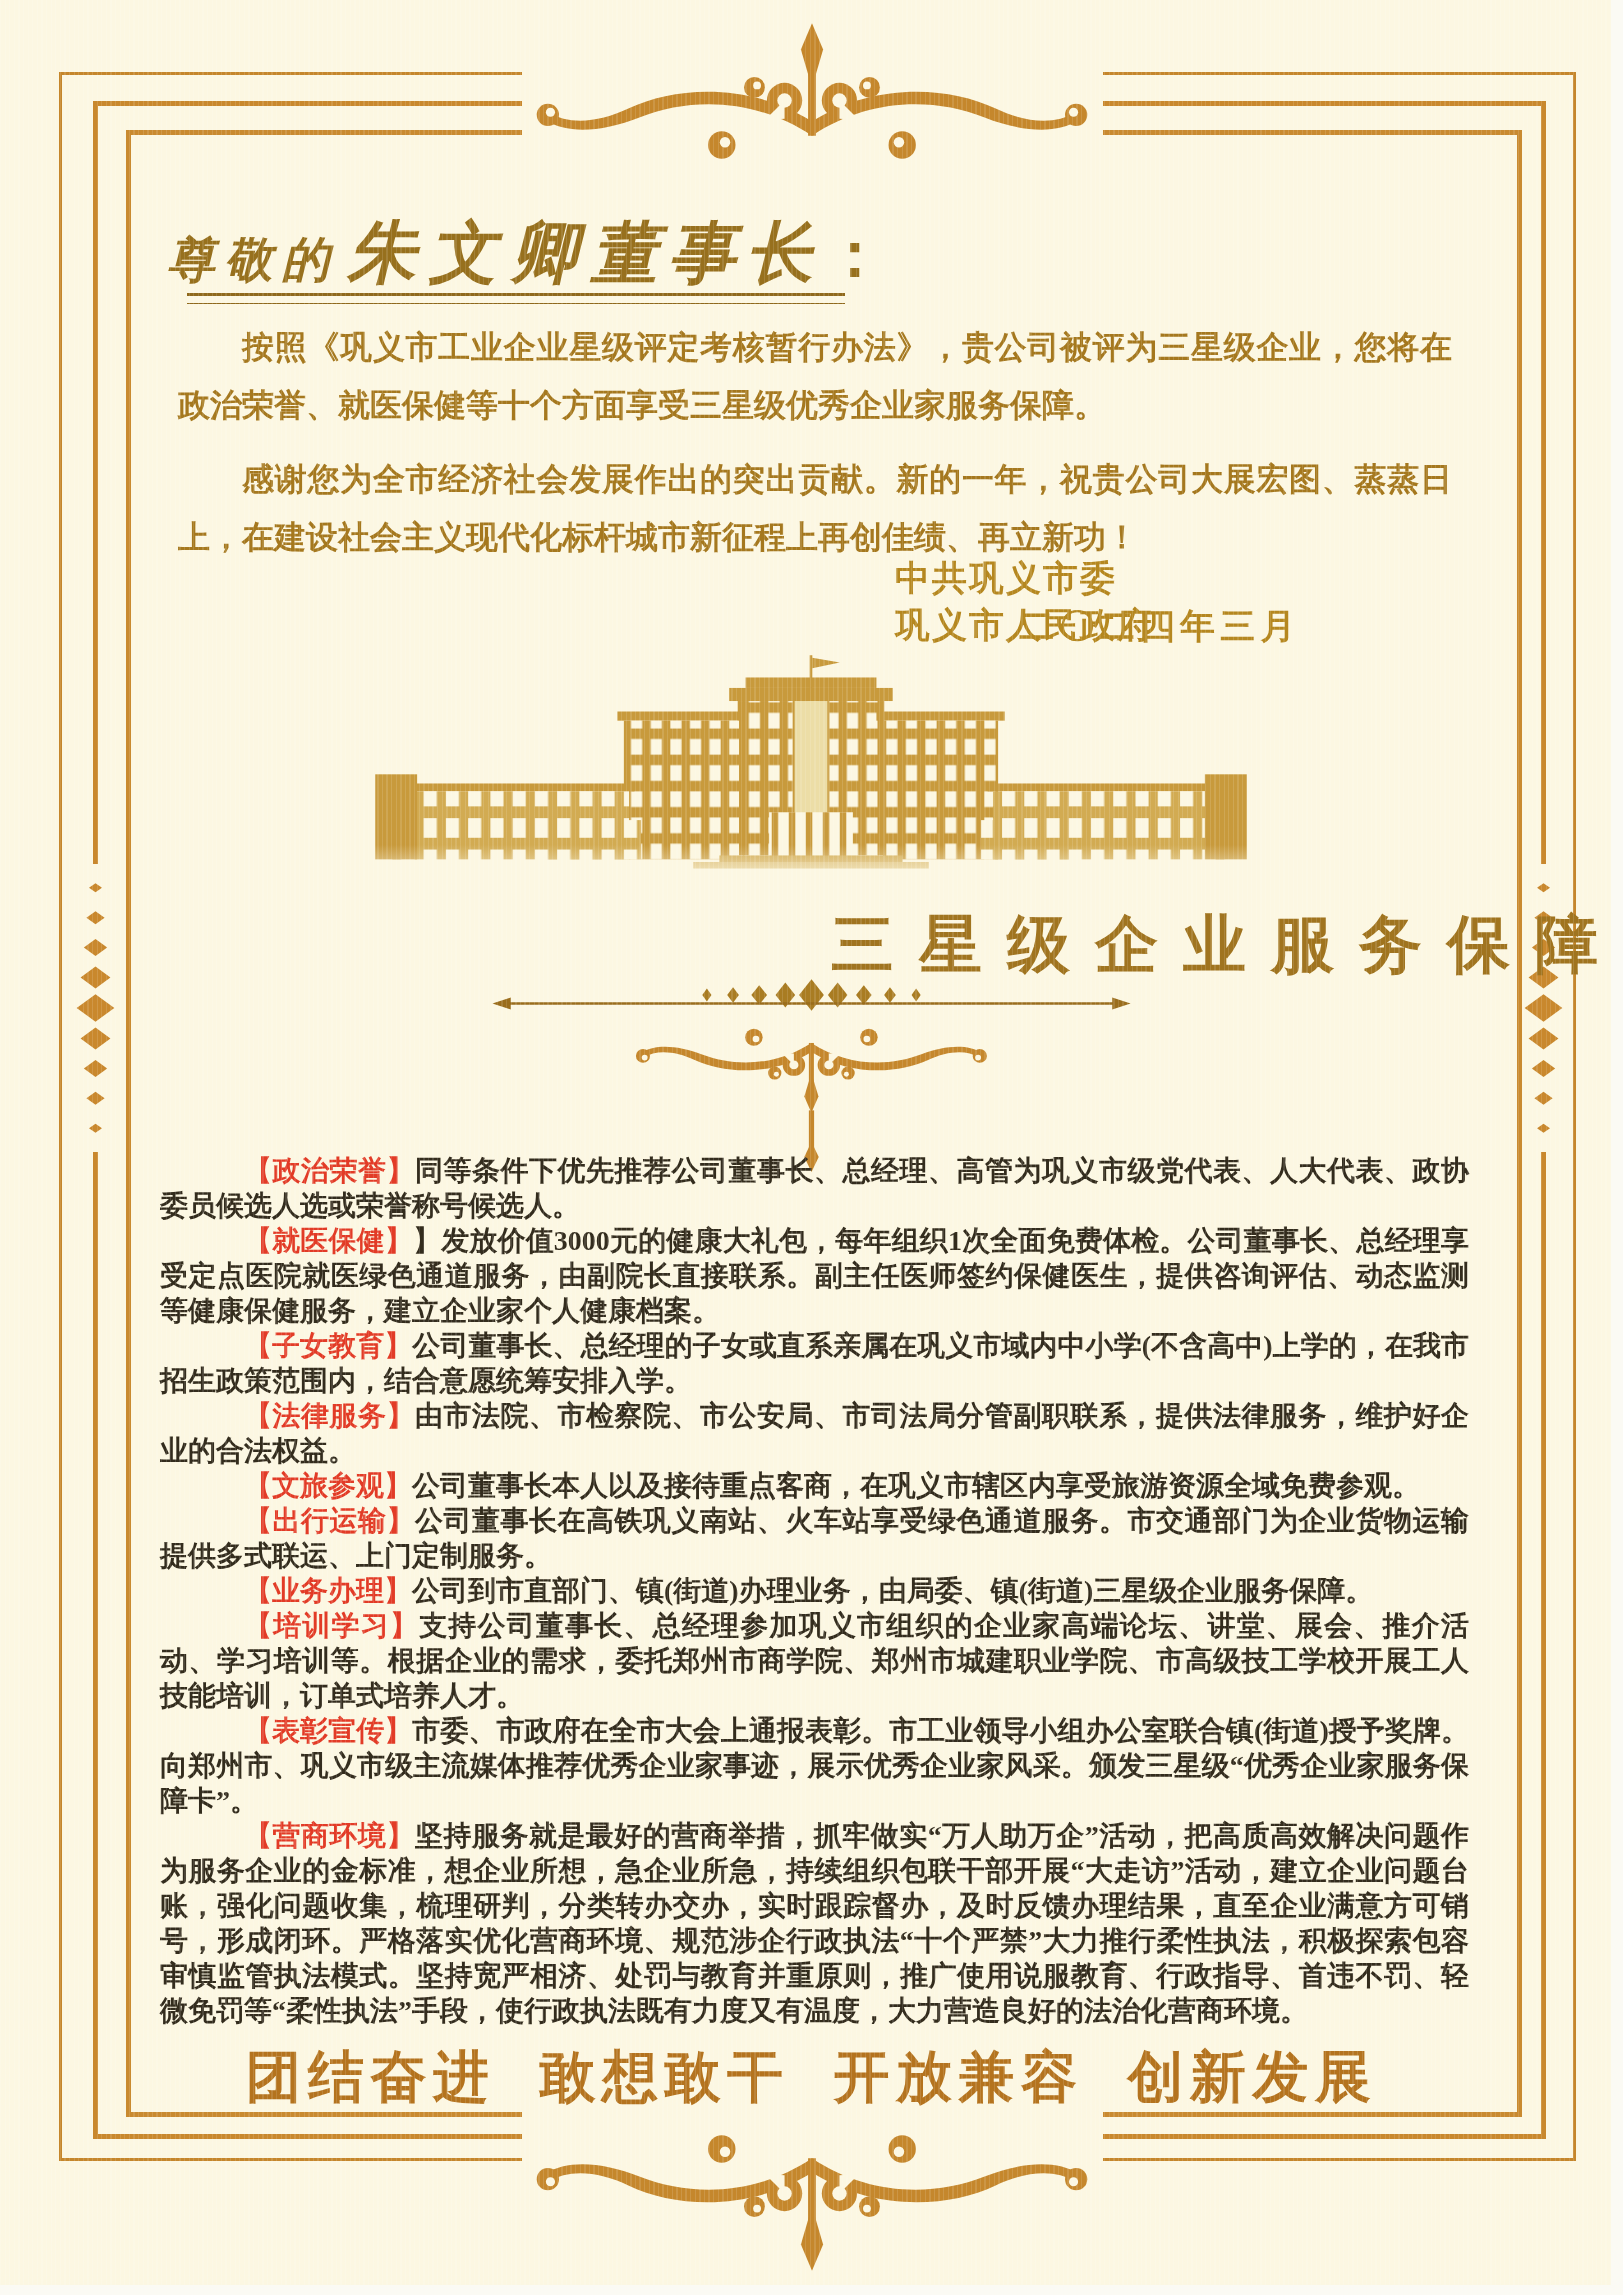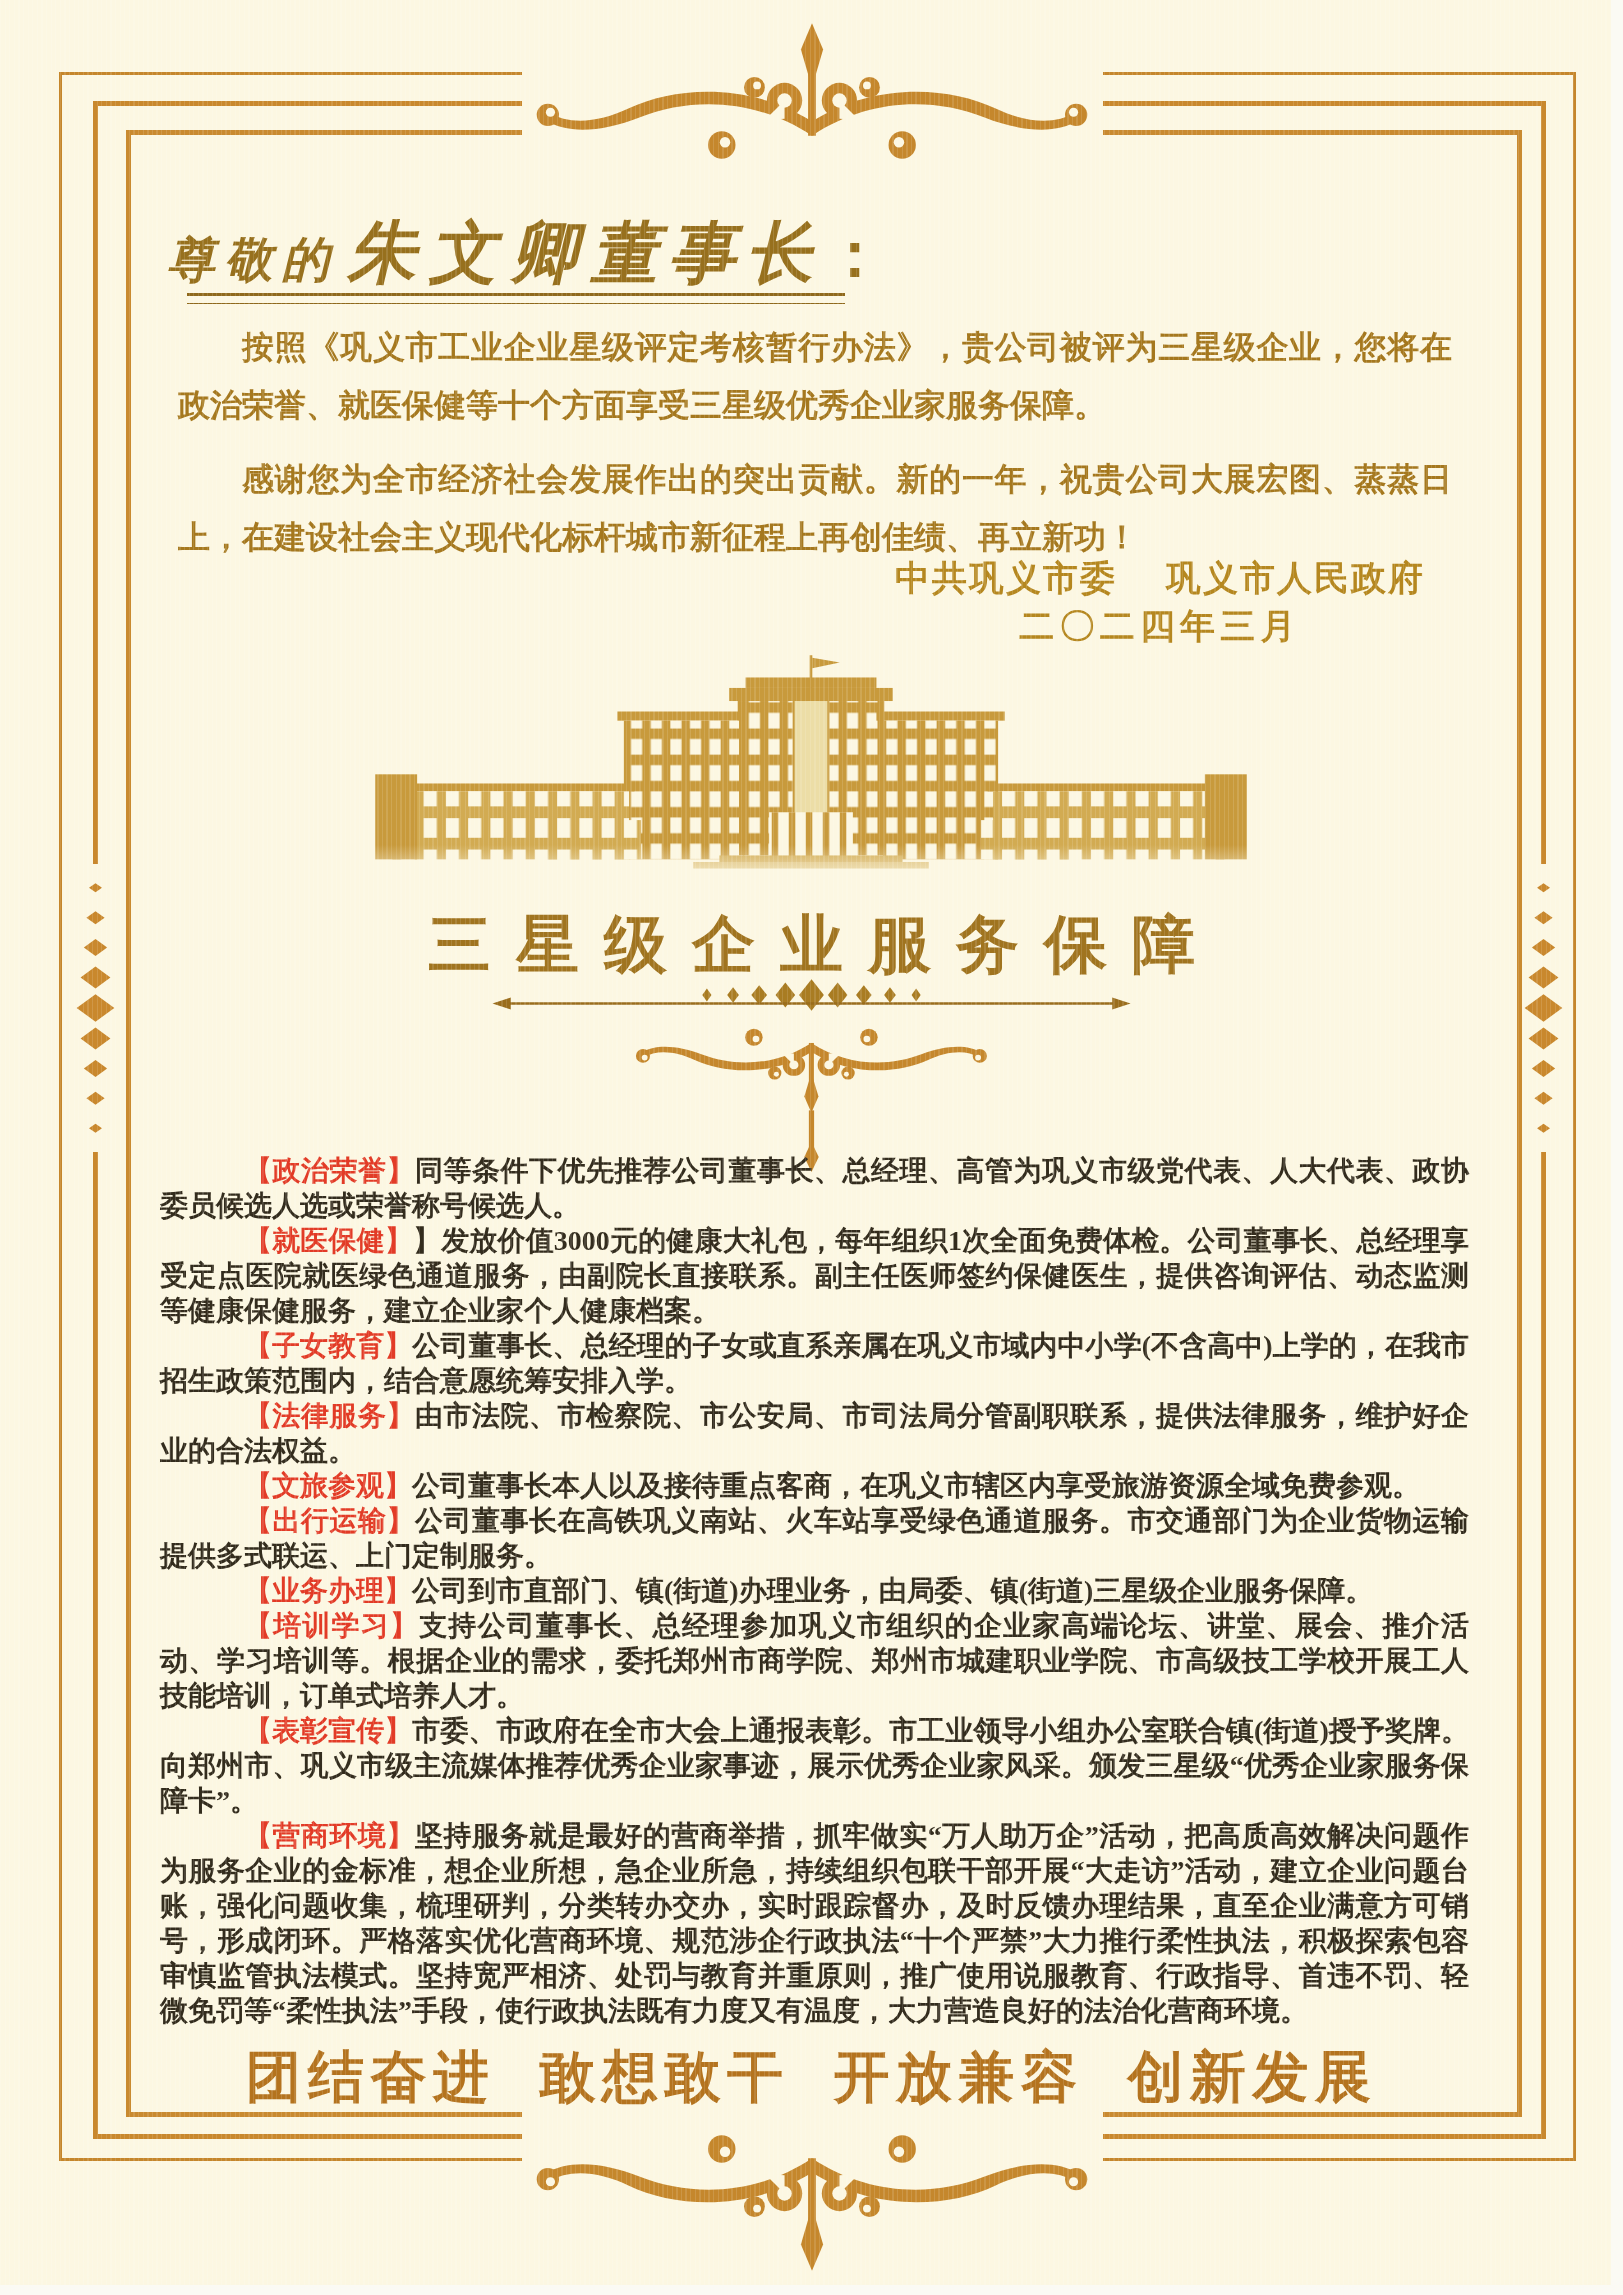--- a/index.html
+++ b/index.html
@@ -41,27 +41,27 @@
   .salutation .colon{font-size:63px;font-weight:800;}
   .sal-underline{position:absolute;left:187px;top:293px;width:658px;height:6.5px;
     border-top:3.3px solid #8f691c;border-bottom:1.3px solid #8f691c;z-index:5;}
 
   
   .letter{position:absolute;left:162px;top:302px;width:1306px;z-index:5;
     font-size:32px;line-height:58px;color:#a5781e;font-weight:600;
     text-align:justify;word-break:break-all;}
   .letter p{margin:16px;text-indent:2em;}
   .sign-row{position:absolute;left:895px;top:555px;width:530px;display:flex;justify-content:space-between;
-    font-size:35px;font-weight:700;color:#b5871f;letter-spacing:2px;z-index:5;white-space:nowrap;}
+    font-size:35px;font-weight:700;color:#b5871f;letter-spacing:2px;z-index:5;white-space:nowrap;flex-direction:column;}
   .date-row{position:absolute;left:895px;top:603px;width:530px;text-align:center;
     font-size:35px;font-weight:700;color:#b5871f;letter-spacing:5.2px;z-index:5;}
 
   
   .bld{position:absolute;left:353px;top:655px;z-index:4;}
-  .main-title{position:absolute;left:0;top:902px;width:1623px;text-align:center;z-index:5;
+  .main-title{position:absolute;left:0;top:902px;width:1623px;text-align:right;z-index:5;
     font-size:63px;font-weight:800;color:#a0741f;letter-spacing:25px;padding-left:25px;box-sizing:border-box;}
   .diamond-row{position:absolute;left:687px;top:978px;z-index:5;}
   .divider{position:absolute;left:491px;top:995px;z-index:5;}
   .pendant{position:absolute;left:628px;top:1012px;z-index:5;}
 
   
   .services{position:absolute;left:160px;top:1153px;width:1309px;z-index:6;
     font-size:28px;line-height:35px;color:#332c1d;font-weight:600;
     text-align:justify;word-break:break-all;
     font-family:"Liberation Serif","DejaVu Serif",serif;}

